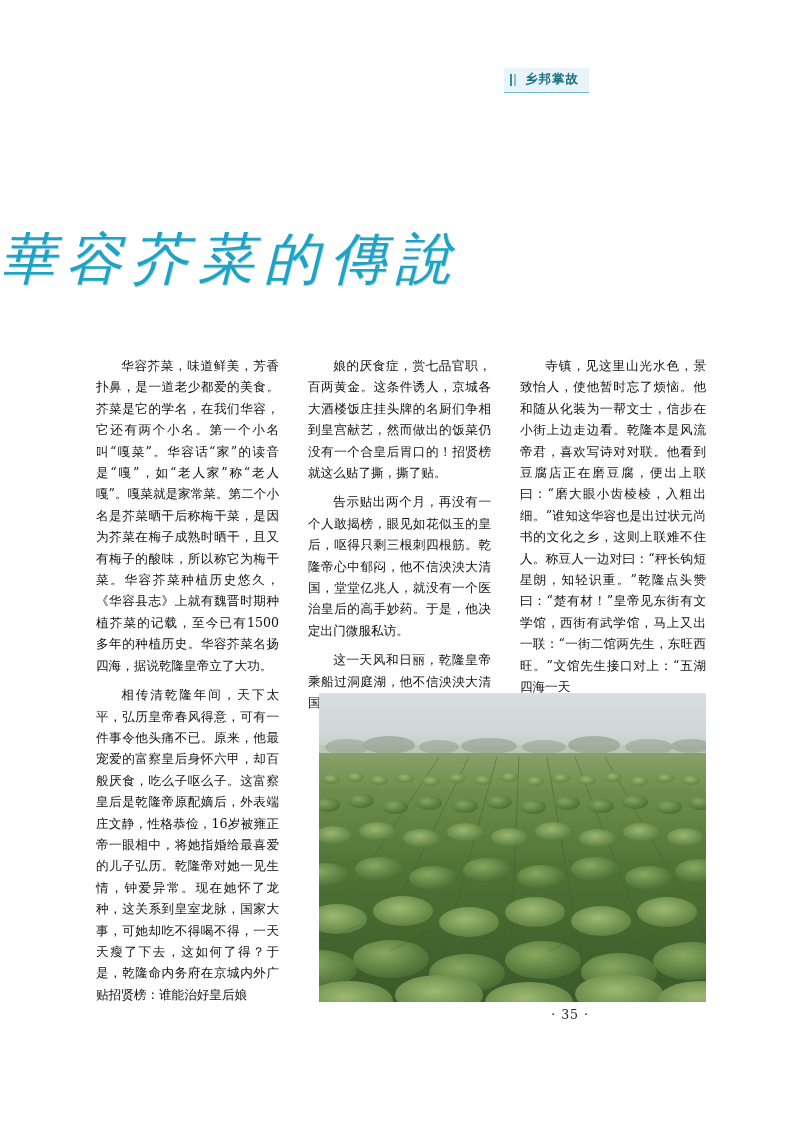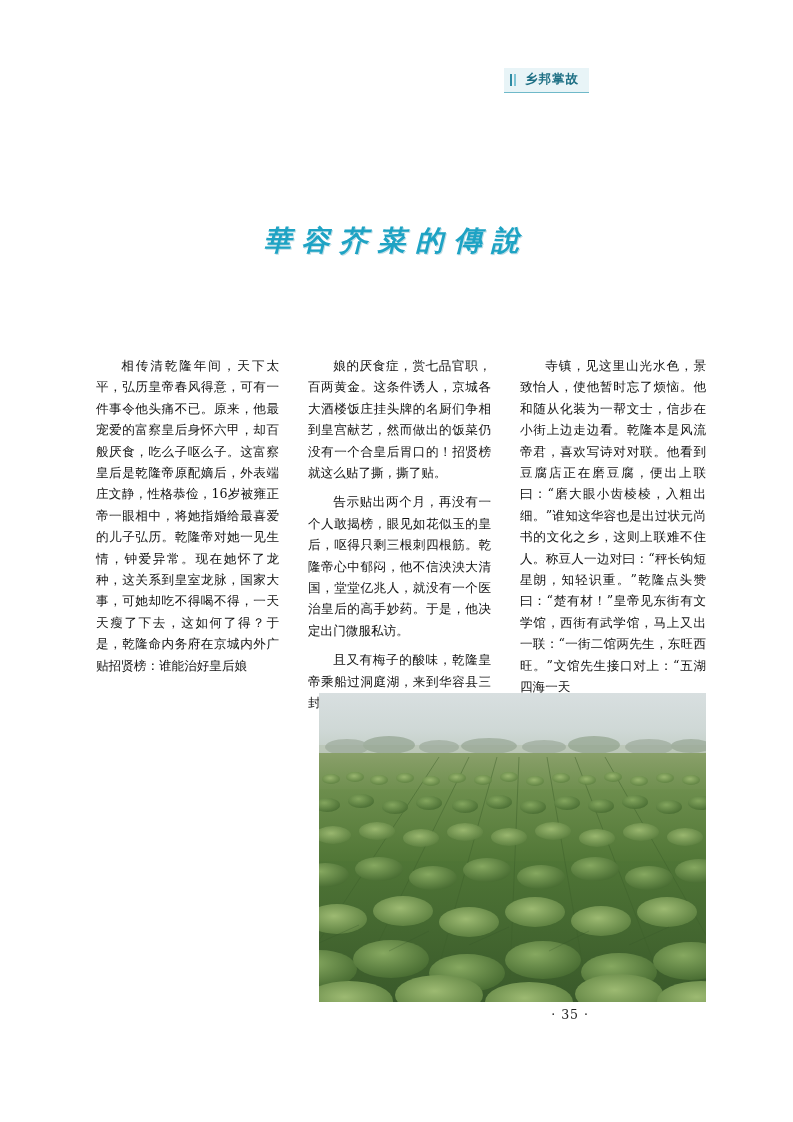--- a/index.html
+++ b/index.html
@@ -57,24 +57,23 @@
     color: #1d6f84;
     letter-spacing: 1px;
   }
 
   
   .article-title {
     position: absolute;
     top: 222px;
     left: 0;
     width: 793px;
-    text-align: center;
     font-family: "DejaVu Serif", "Liberation Serif", serif;
-    font-size: 28px;
-    font-weight: bold;
+    font-size: 56px;
+    font-weight: normal;
     font-style: italic;
     letter-spacing: 10px;
     color: #1ea3c4;
     text-shadow: 1px 1px 0 rgba(0, 120, 150, 0.25);
   }
 
   .byline {
     position: absolute;
     top: 316px;
     left: 0;
@@ -164,27 +163,28 @@
     <span class="bars"><i></i><i></i></span>
     <span class="rh-text">乡邦掌故</span>
   </div>
 
   <div class="article-title">華容芥菜的傳說</div>
 
 
   <div class="columns">
 
     <div class="col col-1">
+      <p>华容芥菜，味道鲜美，芳香扑鼻，是一道老少都爱的美食。芥菜是它的学名，在我们华容，它还有两个小名。第一个小名叫“嘎菜”。华容话“家”的读音是“嘎”，如“老人家”称“老人嘎”。嘎菜就是家常菜。第二个小名是芥菜晒干后称梅干菜，是因为芥菜在梅子成熟时晒干，且又有梅子的酸味，所以称它为梅干菜。华容芥菜种植历史悠久，《华容县志》上就有魏晋时期种植芥菜的记载，至今已有1500多年的种植历史。华容芥菜名扬四海，据说乾隆皇帝立了大功。</p>
       <p>相传清乾隆年间，天下太平，弘历皇帝春风得意，可有一件事令他头痛不已。原来，他最宠爱的富察皇后身怀六甲，却百般厌食，吃么子呕么子。这富察皇后是乾隆帝原配嫡后，外表端庄文静，性格恭俭，16岁被雍正帝一眼相中，将她指婚给最喜爱的儿子弘历。乾隆帝对她一见生情，钟爱异常。现在她怀了龙种，这关系到皇室龙脉，国家大事，可她却吃不得喝不得，一天天瘦了下去，这如何了得？于是，乾隆命内务府在京城内外广贴招贤榜：谁能治好皇后娘</p>
     </div>
 
     <div class="col col-2">
       <p>娘的厌食症，赏七品官职，百两黄金。这条件诱人，京城各大酒楼饭庄挂头牌的名厨们争相到皇宫献艺，然而做出的饭菜仍没有一个合皇后胃口的！招贤榜就这么贴了撕，撕了贴。</p>
       <p>告示贴出两个月，再没有一个人敢揭榜，眼见如花似玉的皇后，呕得只剩三根刺四根筋。乾隆帝心中郁闷，他不信泱泱大清国，堂堂亿兆人，就没有一个医治皇后的高手妙药。于是，他决定出门微服私访。</p>
-      <p>且又有梅子的酸味，乾隆皇帝乘船过洞庭湖，来到华容县三封</p>
+      <p>这一天风和日丽，乾隆皇帝乘船过洞庭湖，他不信泱泱大清国</p>
     </div>
 
     <div class="col col-3">
       <p>寺镇，见这里山光水色，景致怡人，使他暂时忘了烦恼。他和随从化装为一帮文士，信步在小街上边走边看。乾隆本是风流帝君，喜欢写诗对对联。他看到豆腐店正在磨豆腐，便出上联曰：“磨大眼小齿棱棱，入粗出细。”谁知这华容也是出过状元尚书的文化之乡，这则上联难不住人。称豆人一边对曰：“秤长钩短星朗，知轻识重。”乾隆点头赞曰：“楚有材！”皇帝见东街有文学馆，西街有武学馆，马上又出一联：“一街二馆两先生，东旺西旺。”文馆先生接口对上：“五湖四海一天</p>
     </div>
 
   </div>
 
   <div class="photo">
     <svg viewBox="0 0 387 309" preserveAspectRatio="none" aria-hidden="true">

